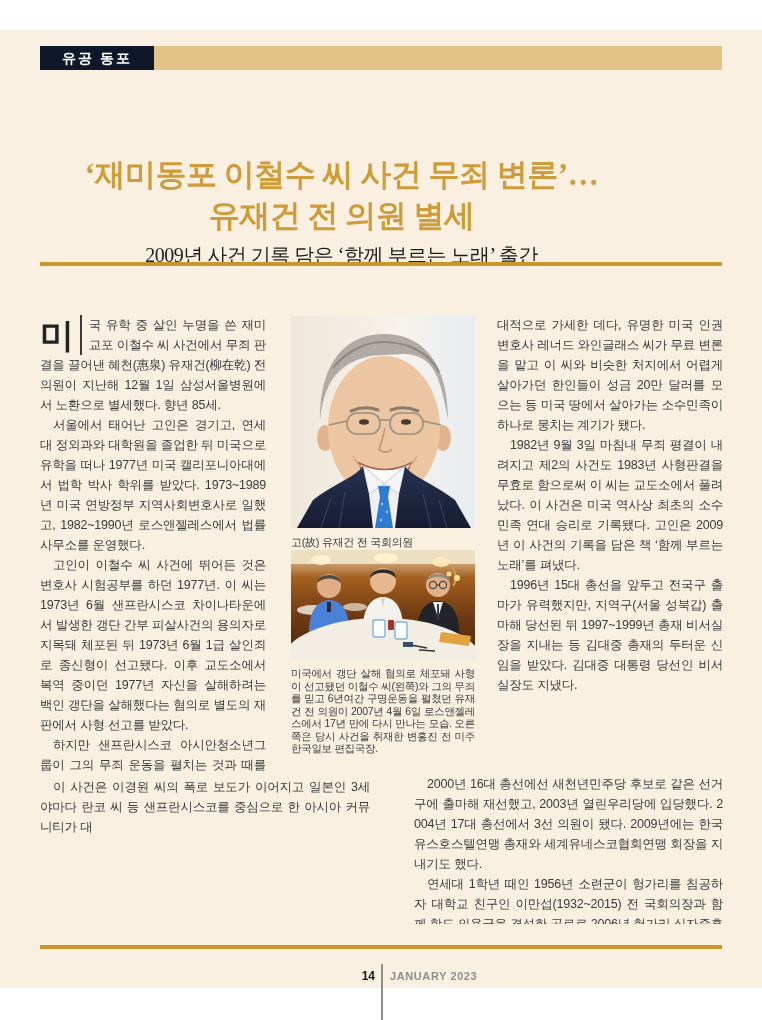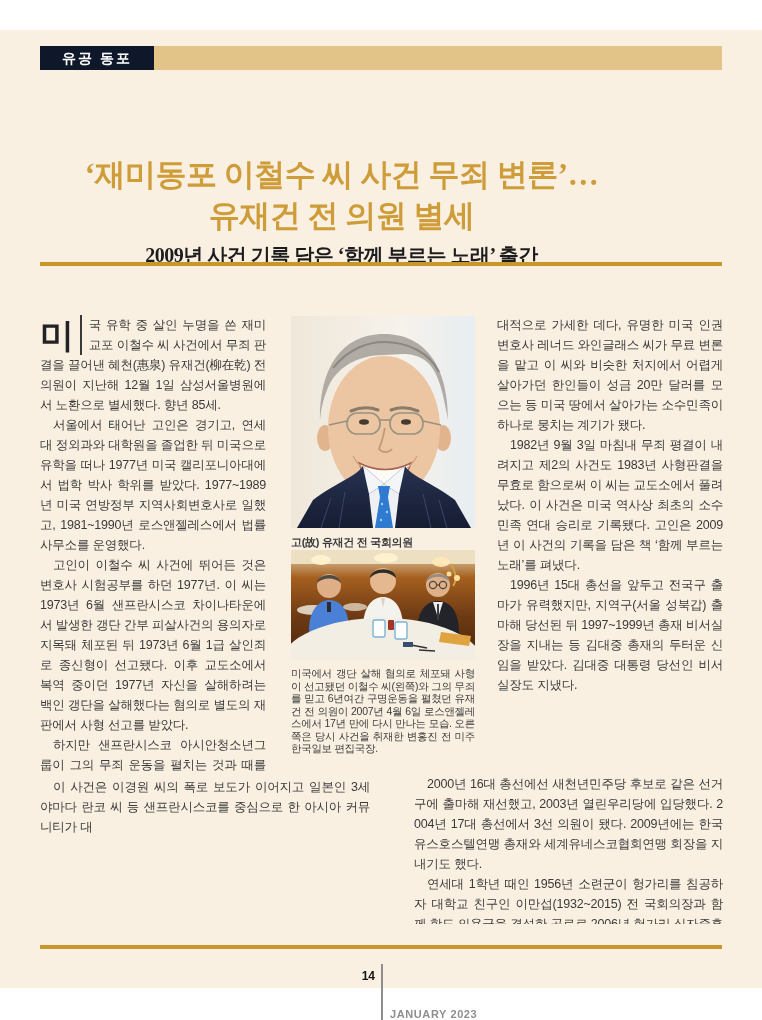--- a/index.html
+++ b/index.html
@@ -20,21 +20,21 @@
   }
   .tagrest{flex:1;background:#e2c488;}
   
   .titleblock{position:absolute;left:16px;top:110px;width:651px;text-align:center;margin-top:14px;}
   .titleline{
     font-family:"Liberation Serif","DejaVu Serif",serif;
     font-size:31px;font-weight:bold;color:#ce9c39;line-height:41px;letter-spacing:-0.5px;
   }
   .subtitle{
     font-family:"Liberation Serif","DejaVu Serif",serif;
-    font-size:20px;font-weight:700;color:#1c1c1c;margin-top:6px;letter-spacing:-0.5px;
+    font-size:20px;font-weight:400;color:#1c1c1c;margin-top:6px;letter-spacing:-0.5px;
   }
   
   .rule{position:absolute;left:40px;width:682px;height:4px;background:#c9952d;}
   .rule.top{top:232px;}
   .rule.bottom{top:915px;}
   
   .bodycol{position:absolute;color:#3a3a3a;}
   .bodycol p{
     margin:0;font-size:12.5px;line-height:20px;text-align:justify;
     word-break:break-all;text-indent:13px;letter-spacing:-0.2px;
@@ -45,36 +45,36 @@
   .bottomL{left:40px;top:747px;width:330px;height:148px;overflow:hidden;}
   .bottomR{left:414px;top:744px;width:309px;height:150px;overflow:hidden;}
   .dropcap{
     float:left;font-size:34px;font-weight:bold;color:#222;line-height:36px;
     padding:2px 6px 0 0;margin:0 7px 0 0;border-right:2px solid #3a3a3a;height:38px;
   }
   
   .col2{left:291px;top:286px;width:184px;position:absolute;}
   .photo{display:block;}
   .cap1{
-    margin-top:7px;font-size:11px;font-weight:bold;color:#3b3b3b;letter-spacing:-0.3px;
+    margin-top:7px;font-size:11px;font-weight:normal;color:#3b3b3b;letter-spacing:-0.3px;
   }
   .photo2wrap{}
   .cap2{
     margin-top:7px;font-size:10.5px;line-height:12.5px;color:#3b3b3b;
     text-align:justify;word-break:break-all;letter-spacing:-0.3px;
   }
   
   .pagenum{
     position:absolute;left:345px;top:969px;width:30px;text-align:right;
     font-size:12px;font-weight:bold;color:#141414;
   }
   .footline{position:absolute;left:381px;top:964px;width:2px;height:56px;background:#8e8e8e;}
   .issue{
     position:absolute;left:390px;top:970px;font-size:11px;font-weight:bold;
-    color:#8e8e8e;letter-spacing:0.6px;margin-top:38px;
+    color:#8e8e8e;letter-spacing:0.6px;
   }
 </style>
 </head>
 <body>
 
 <div class="page">
 
   <div class="tagbar">
     <div class="taglabel">유공 동포</div>
     <div class="tagrest"></div>
@@ -83,21 +83,21 @@
   <div class="titleblock">
     <div class="titleline">‘재미동포 이철수 씨 사건 무죄 변론’…</div>
     <div class="titleline">유재건 전 의원 별세</div>
     <div class="subtitle">2009년 사건 기록 담은 ‘함께 부르는 노래’ 출간</div>
   </div>
 
   <div class="rule top"></div>
 
   <div class="bodycol col1">
     <p class="noindent"><span class="dropcap">미</span><span>국 유학 중 살인 누명을 쓴 재미교포 이철수 씨 사건에서 무죄 판결을 끌어낸 혜천(惠泉) 유재건(柳在乾) 전 의원이 지난해 12월 1일 삼성서울병원에서 노환으로 별세했다. 향년 85세.</span></p>
-    <p>서울에서 태어난 고인은 경기고, 연세대 정외과와 대학원을 졸업한 뒤 미국으로 유학을 떠나 1977년 미국 캘리포니아대에서 법학 박사 학위를 받았다. 1977~1989년 미국 연방정부 지역사회변호사로 일했고, 1981~1990년 로스앤젤레스에서 법률사무소를 운영했다.</p>
+    <p>서울에서 태어난 고인은 경기고, 연세대 정외과와 대학원을 졸업한 뒤 미국으로 유학을 떠나 1977년 미국 캘리포니아대에서 법학 박사 학위를 받았다. 1973~1989년 미국 연방정부 지역사회변호사로 일했고, 1982~1990년 로스앤젤레스에서 법률사무소를 운영했다.</p>
     <p>고인이 이철수 씨 사건에 뛰어든 것은 변호사 시험공부를 하던 1977년. 이 씨는 1973년 6월 샌프란시스코 차이나타운에서 발생한 갱단 간부 피살사건의 용의자로 지목돼 체포된 뒤 1973년 6월 1급 살인죄로 종신형이 선고됐다. 이후 교도소에서 복역 중이던 1977년 자신을 살해하려는 백인 갱단을 살해했다는 혐의로 별도의 재판에서 사형 선고를 받았다.</p>
     <p>하지만 샌프란시스코 아시안청소년그룹이 그의 무죄 운동을 펼치는 것과 때를 같이해 ‘새크라멘토 유니언지’ 기자였던 이경원 씨가 당시 고인과 함께 진상을 파헤치면서 사건은</p>
   </div>
 
   <div class="col2">
     <svg class="photo" width="184" height="212" viewBox="0 0 184 212">
       <defs>
         <linearGradient id="pbg" x1="0" y1="0" x2="1" y2="0">
           <stop offset="0" stop-color="#efe7d9"></stop>
             <stop offset="0.6" stop-color="#f6f2ec"></stop>

